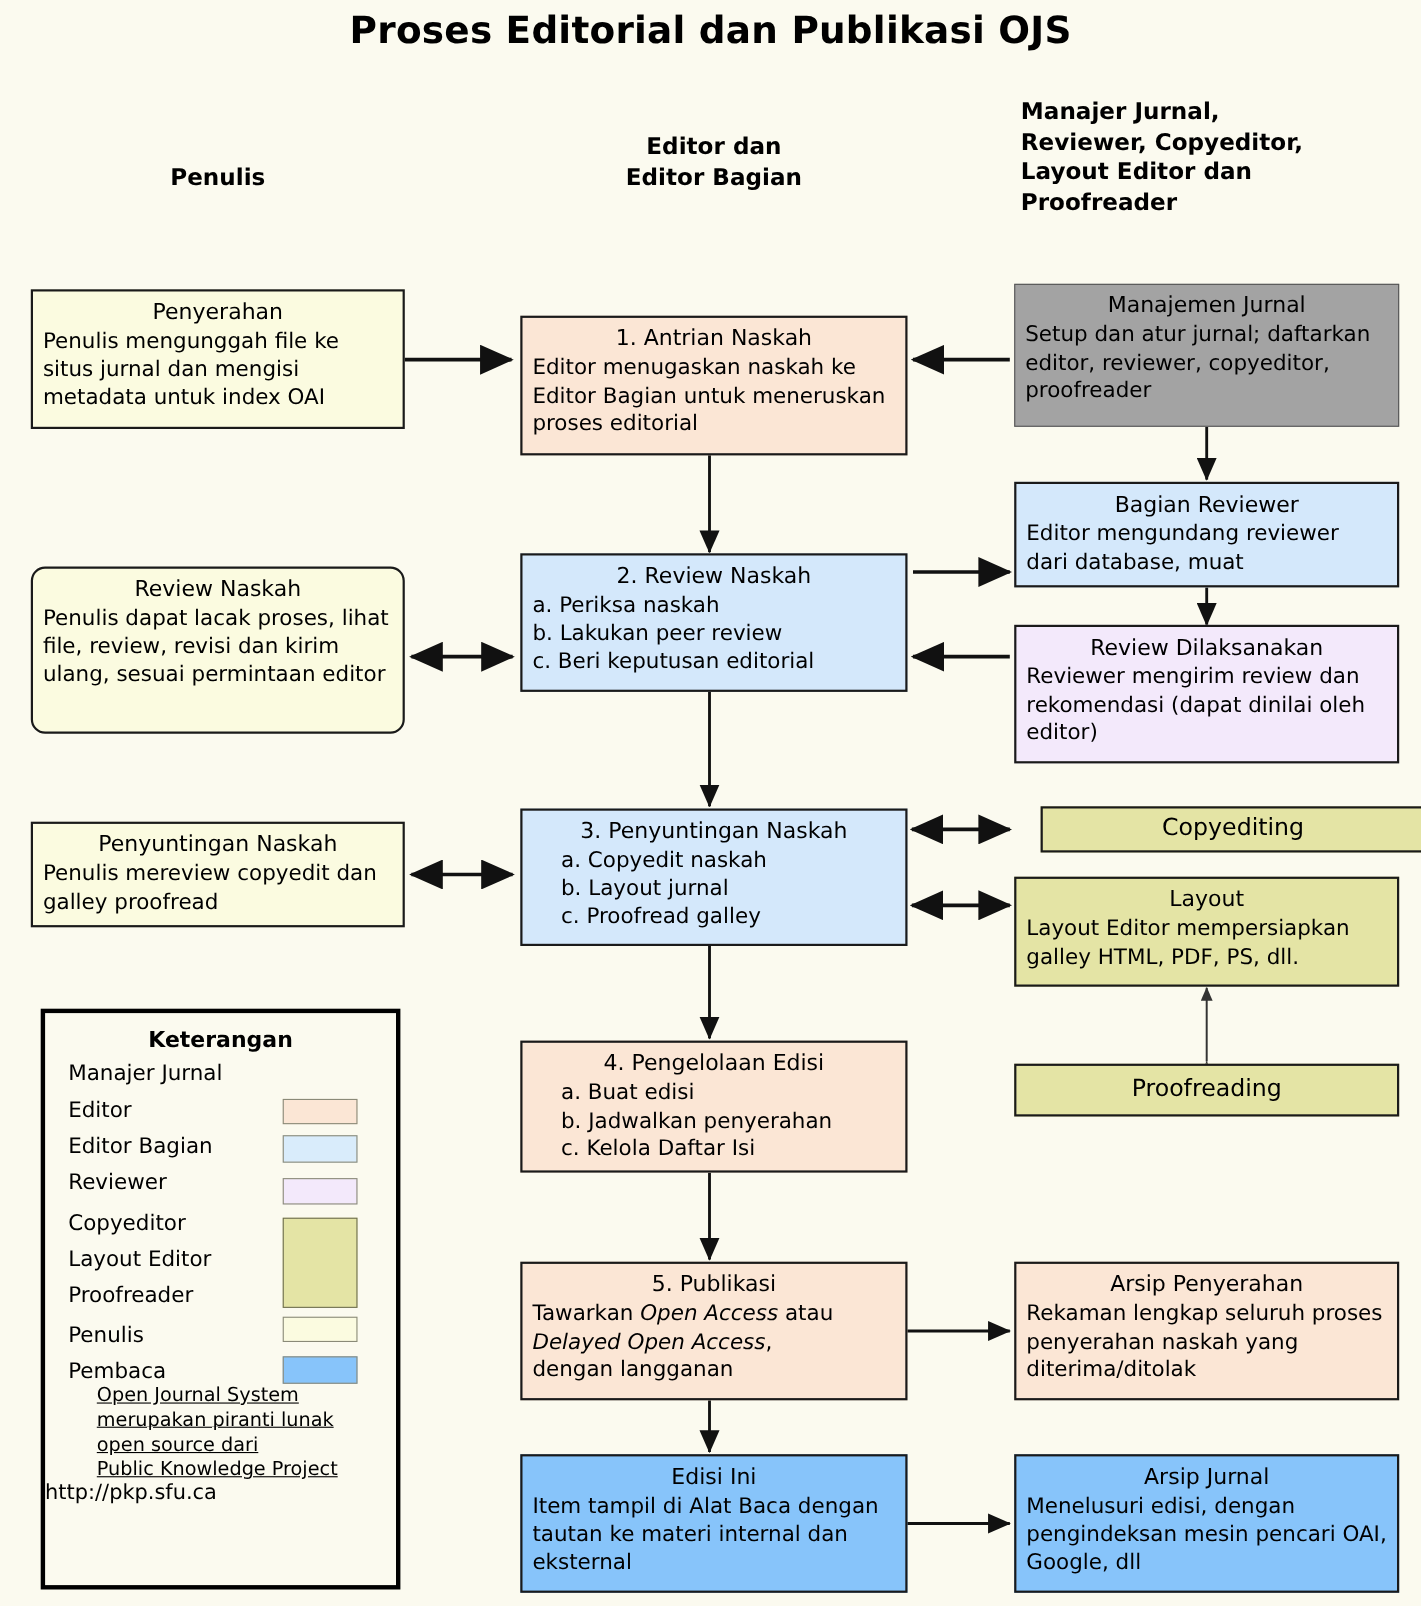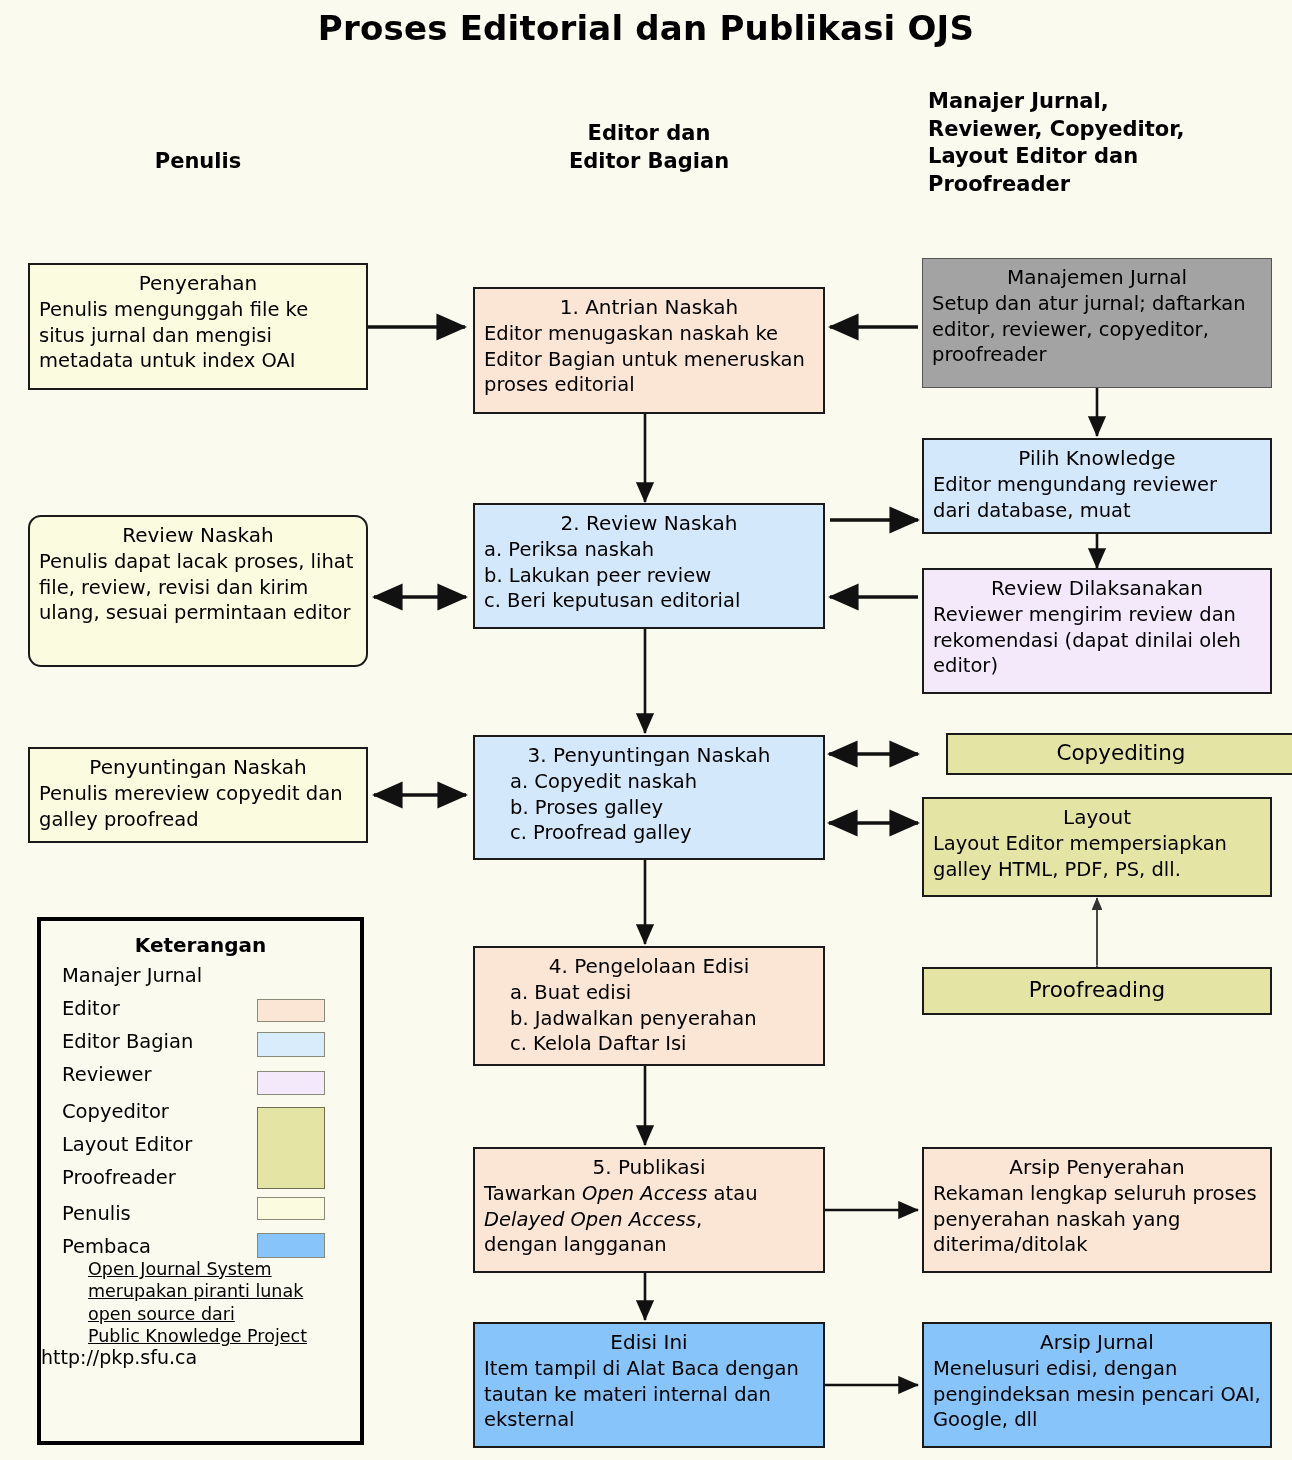--- a/index.html
+++ b/index.html
@@ -158,38 +158,38 @@
   </div>
 
   <div class="node f-section" style="left:473px;top:503px;width:352px;height:126px;">
     <span class="t">2. Review Naskah</span>
     <span class="b">a. Periksa naskah</span>
     <span class="b">b. Lakukan peer review</span>
     <span class="b">c. Beri keputusan editorial</span>
   </div>
 
   <div class="node f-section" style="left:922px;top:438px;width:350px;height:96px;">
-    <span class="t">Pilih Knowledge</span>
+    <span class="t">Bagian Reviewer</span>
     <span class="b">Editor mengundang reviewer dari database, muat</span>
   </div>
 
   <div class="node f-reviewer" style="left:922px;top:568px;width:350px;height:126px;">
     <span class="t">Review Dilaksanakan</span>
     <span class="b">Reviewer mengirim review dan rekomendasi (dapat dinilai oleh editor)</span>
   </div>
 
   <div class="node f-author" style="left:28px;top:747px;width:340px;height:96px;">
     <span class="t">Penyuntingan Naskah</span>
     <span class="b">Penulis mereview copyedit dan galley proofread</span>
   </div>
 
   <div class="node f-section" style="left:473px;top:735px;width:352px;height:125px;">
     <span class="t">3. Penyuntingan Naskah</span>
     <span class="b ind">a. Copyedit naskah</span>
-    <span class="b ind">b. Proses galley</span>
+    <span class="b ind">b. Layout jurnal</span>
     <span class="b ind">c. Proofread galley</span>
   </div>
 
   <div class="node f-ycl onlytitle" style="left:946px;top:733px;width:350px;height:42px;">
     <span class="t">Copyediting</span>
   </div>
 
   <div class="node f-ycl" style="left:922px;top:797px;width:350px;height:100px;">
     <span class="t">Layout</span>
     <span class="b">Layout Editor mempersiapkan galley HTML, PDF, PS, dll.</span>

